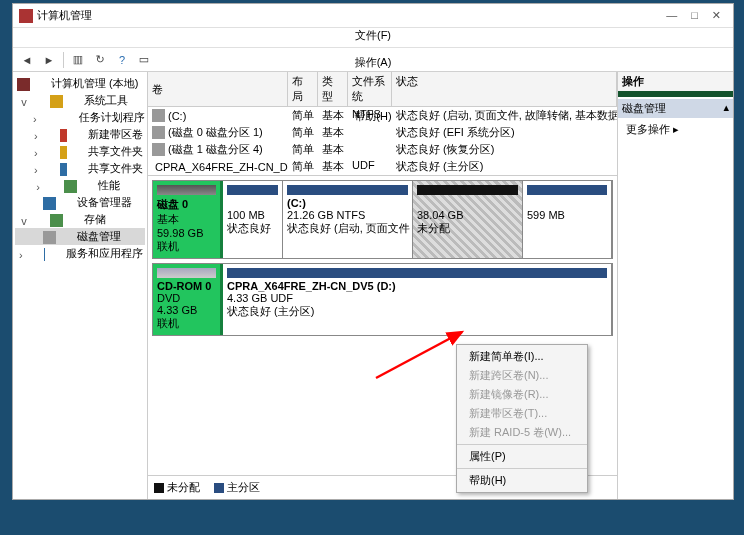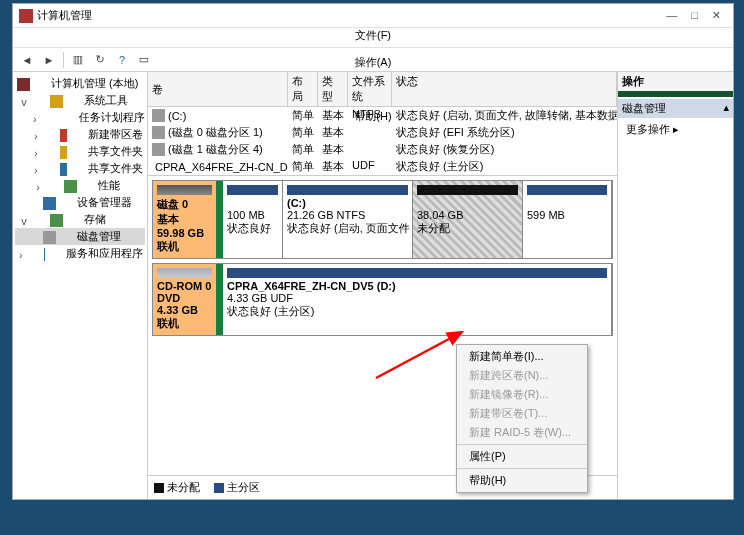--- a/index.html
+++ b/index.html
@@ -29,21 +29,21 @@
 .center { flex:1; display:flex; flex-direction:column; min-width:0; border-right:1px solid #ccc; }
 .voltable { border-bottom:1px solid #ccc; }
 .vthead { display:flex; background:#f4f4f4; border-bottom:1px solid #ccc; }
 .vthead div { padding:2px 4px; border-right:1px solid #ccc; }
 .vtrow { display:flex; }
 .vtrow div { padding:1px 4px; overflow:hidden; white-space:nowrap; }
 .c-vol { width:140px; display:flex; align-items:center; gap:3px; }
 .c-lay { width:30px; } .c-typ { width:30px; } .c-fs { width:44px; } .c-st { flex:1; }
 .diskview { flex:1; overflow:auto; padding:0; position:relative; }
 .diskrow { display:flex; border:1px solid #888; margin:4px; }
-.diskhead { width:70px; border-right:7px solid #15803d; padding:4px; background:#fdba74;font-weight:bold; }
+.diskhead { width:70px; border-right:3px solid #15803d; padding:4px; background:#22c55e; }
 .diskhead .bar { height:10px; background:linear-gradient(#555,#888); margin-bottom:2px; }
 .diskhead.cd .bar { background:linear-gradient(#a7a7c0,#ccc); }
 .parts { flex:1; display:flex; }
 .part { border-right:1px solid #888; padding:4px; overflow:hidden; white-space:nowrap; }
 .part .pbar { height:10px; margin-bottom:2px; }
 .pbar.blue { background:#2a4d80; }
 .pbar.black { background:#111; }
 .hatched { background:repeating-linear-gradient(45deg,#ddd,#ddd 3px,#bbb 3px,#bbb 6px); }
 .legend { border-top:1px solid #ccc; padding:4px 6px; display:flex; gap:14px; align-items:center; }
 .lg { width:10px; height:10px; display:inline-block; margin-right:3px; vertical-align:middle; }

